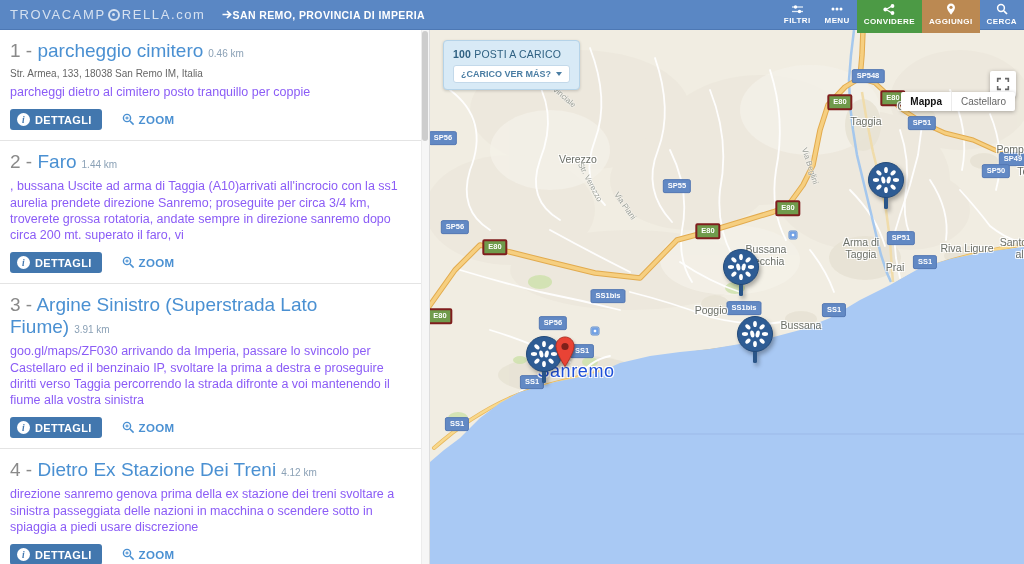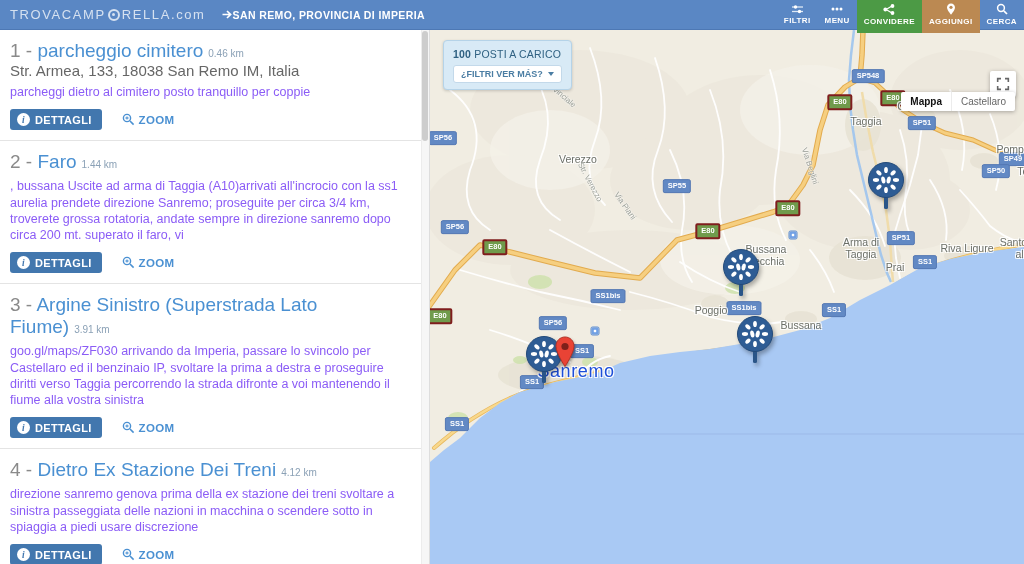--- a/index.html
+++ b/index.html
@@ -17,21 +17,21 @@
   .hbtn svg { display:block; }
   .hbtn-green { background:#4c9a45; }
   .hbtn-tan   { background:#bb8952; }
 
   
   #list-panel { position:absolute; left:0; top:30px; width:430px; height:534px; background:#fff; overflow:hidden; border-right:1px solid #ddd; }
   .item { padding:10px 24px 10px 10px; border-bottom:1px solid #e4e4e4; }
   .item-title { font-size:19px; font-weight:400; color:#8a8a8a; cursor:pointer; }
   .item-name { color:#4a90d2; }
   .item-dist { font-size:10px; color:#8ba1b6; margin-left:5px; font-weight:400; }
-  .item-addr { font-size:15px; color:#666; margin-top:0; }
+  .item-addr { font-size:10px; color:#666; margin-top:6px; }
   .item-desc { font-size:12.5px; color:#8b5cf6; margin-top:5px; line-height:1.3; }
   .item-actions { margin-top:9px; display:flex; align-items:center; gap:20px; }
   .btn-dettagli { background:#4277ae; color:#fff; font-size:11px; font-weight:bold; letter-spacing:.3px; padding:4px 10px 4px 7px; border-radius:3px; display:inline-flex; align-items:center; gap:5px; cursor:pointer; }
   .info-badge { width:13px; height:13px; background:#fff; color:#4277ae; border-radius:50%; font-size:9.5px; font-weight:bold; font-style:italic; display:flex; align-items:center; justify-content:center; font-family:"Liberation Serif", serif; }
   .link-zoom { color:#4a90d2; font-size:11.5px; font-weight:bold; letter-spacing:.3px; display:inline-flex; align-items:center; gap:4px; cursor:pointer; }
   #list-scrollbar { position:absolute; right:0; top:0; bottom:0; width:8px; background:#f6f6f6; border-left:1px solid #ececec; }
   #list-scroll-thumb { position:absolute; top:1px; right:1px; width:6px; height:110px; background:#cdcdcd; border-radius:3px; }
 
   
   #map-panel { position:absolute; left:430px; top:30px; width:594px; height:534px; background:#f1ede2; overflow:hidden; cursor:grab; }
@@ -444,21 +444,21 @@
     <svg width="22" height="32" viewBox="0 0 22 32">
       <path d="M11 1 C5.8 1 2 5 2 10.2 c0 6.8 9 20.3 9 20.3 s9 -13.5 9 -20.3 C20 5 16.2 1 11 1 z" fill="#e94335" stroke="#b23327" stroke-width="1"></path>
       <circle cx="11" cy="10.5" r="3.6" fill="#7e201a"></circle>
     </svg>
   </div>
       </div>
 
     <div id="overlay">
       <div class="ov-line1"><b>100</b> <span>POSTI A CARICO</span></div>
       <div class="ov-more">
-          <span>¿FILTRI VER MÁS?</span>
+          <span>¿CARICO VER MÁS?</span>
           <span class="caret"></span>
         </div>
     </div>
 
     <div id="fullscreen-btn">
       <svg width="16" height="16" viewBox="0 0 24 24">
         <path d="M4 9 V4 H9 M15 4 H20 V9 M20 15 V20 H15 M9 20 H4 V15" stroke="#666" stroke-width="2.4" fill="none"></path>
       </svg>
     </div>
     <div id="maptype">

